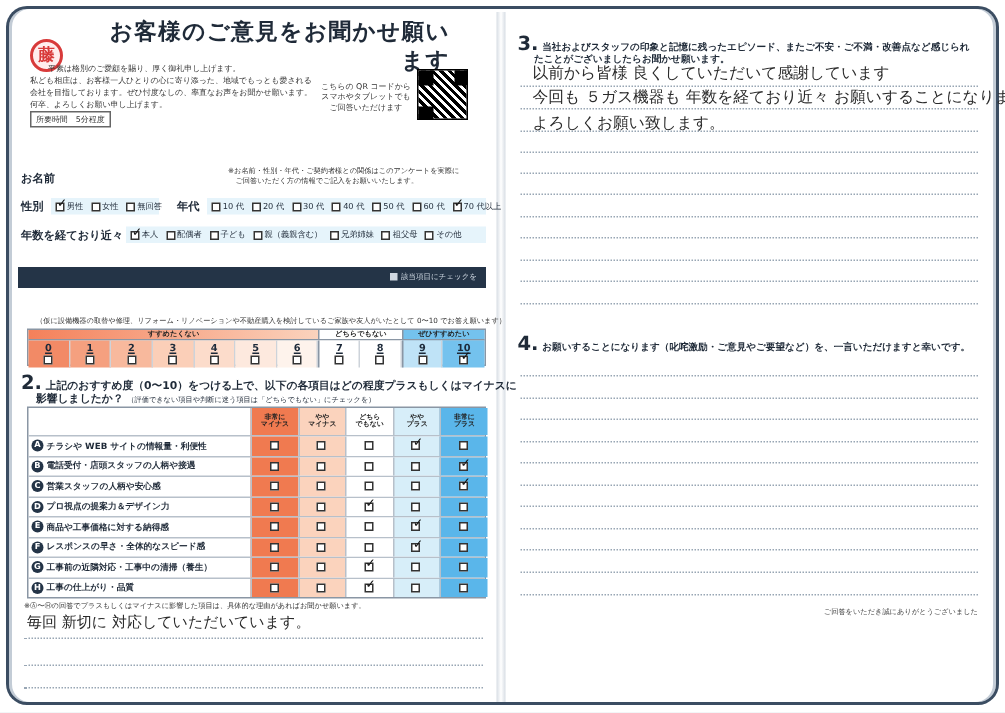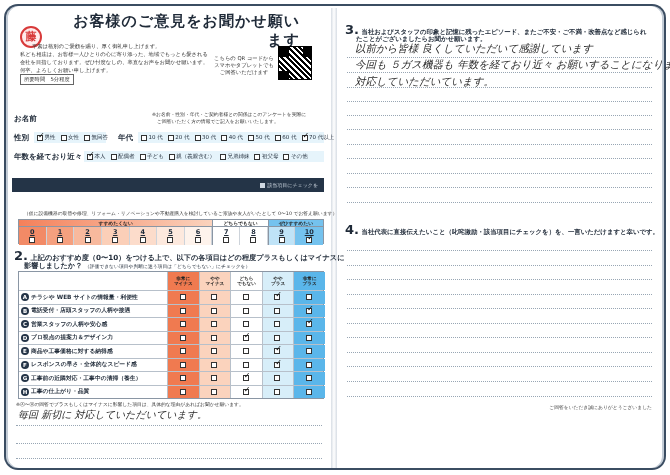--- a/index.html
+++ b/index.html
@@ -122,21 +122,21 @@
   .rt-cell.c4 { background: #5ab6ea; }
   .rt-hdr-txt { font-size: 4.6px; font-weight: bold; text-align: center; line-height: 5.5px; color: #222; }
   .rt-label { display: flex; align-items: center; font-size: 5.8px; font-weight: bold; color: #1f2a38; padding-left: 2px; white-space: nowrap; }
   .badge {
     display: inline-block; width: 8px; height: 8px; border-radius: 50%; background: #243447; color: #fff;
     font-size: 5.5px; text-align: center; line-height: 8px; margin-right: 2px; font-weight: bold;
   }
   .rt .cb { width: 6px; height: 6px; }
 
   .hand {
-    position: absolute; font-family: "DejaVu Serif", serif; font-style: italic;
+    position: absolute; font-family: "DejaVu Serif", serif; 
     color: #2a2a2a; white-space: nowrap;
   }
   .dotline {
     position: absolute; height: 0; border-top: 1px dotted #98a6b4;
   }
   .thanks { position: absolute; right: 18px; top: 404px; font-size: 4.8px; color: #444; }
 </style>
 </head>
 <body>
 
@@ -515,37 +515,37 @@
   <div class="dotline" style="left:16px;top:458px;width:306px"></div>
 
   <div class="q-head" style="left:345px;top:22px">
     <span class="num">3.</span>
     <span style="font-size:6.4px">当社およびスタッフの印象と記憶に残ったエピソード、またご不安・ご不満・改善点など感じられ</span>
   </div>
   <div class="q-head" style="left:356px;top:35px;font-size:6.4px">たことがございましたらお聞かせ願います。</div>
 
   <div class="hand" style="left:355px;top:42px;font-size:10.5px">以前から皆様 良くしていただいて感謝しています</div>
   <div class="hand" style="left:355px;top:58px;font-size:10.5px">今回も ５ガス機器も 年数を経ており近々 お願いすることになります</div>
-  <div class="hand" style="left:355px;top:75px;font-size:10.5px">対応していただいています。</div>
+  <div class="hand" style="left:355px;top:75px;font-size:10.5px">よろしくお願い致します。</div>
 
   <div class="dotline" style="left:347px;top:57px;width:305px"></div>
   <div class="dotline" style="left:347px;top:72px;width:305px"></div>
   <div class="dotline" style="left:347px;top:87px;width:305px"></div>
   <div class="dotline" style="left:347px;top:101px;width:305px"></div>
   <div class="dotline" style="left:347px;top:115px;width:305px"></div>
   <div class="dotline" style="left:347px;top:129px;width:305px"></div>
   <div class="dotline" style="left:347px;top:144px;width:305px"></div>
   <div class="dotline" style="left:347px;top:158px;width:305px"></div>
   <div class="dotline" style="left:347px;top:173px;width:305px"></div>
   <div class="dotline" style="left:347px;top:187px;width:305px"></div>
   <div class="dotline" style="left:347px;top:202px;width:305px"></div>
 
   <div class="q-head" style="left:345px;top:222px">
     <span class="num">4.</span>
-    <span style="font-size:6.4px">当社代表に直接伝えたいこと（叱咤激励・該当項目にチェックを）を、一言いただけますと幸いです。</span>
+    <span style="font-size:6.4px">お願いすることになります（叱咤激励・ご意見やご要望など）を、一言いただけますと幸いです。</span>
   </div>
   <div class="dotline" style="left:347px;top:250px;width:305px"></div>
   <div class="dotline" style="left:347px;top:265px;width:305px"></div>
   <div class="dotline" style="left:347px;top:279px;width:305px"></div>
   <div class="dotline" style="left:347px;top:294px;width:305px"></div>
   <div class="dotline" style="left:347px;top:308px;width:305px"></div>
   <div class="dotline" style="left:347px;top:323px;width:305px"></div>
   <div class="dotline" style="left:347px;top:337px;width:305px"></div>
   <div class="dotline" style="left:347px;top:352px;width:305px"></div>
   <div class="dotline" style="left:347px;top:366px;width:305px"></div>

